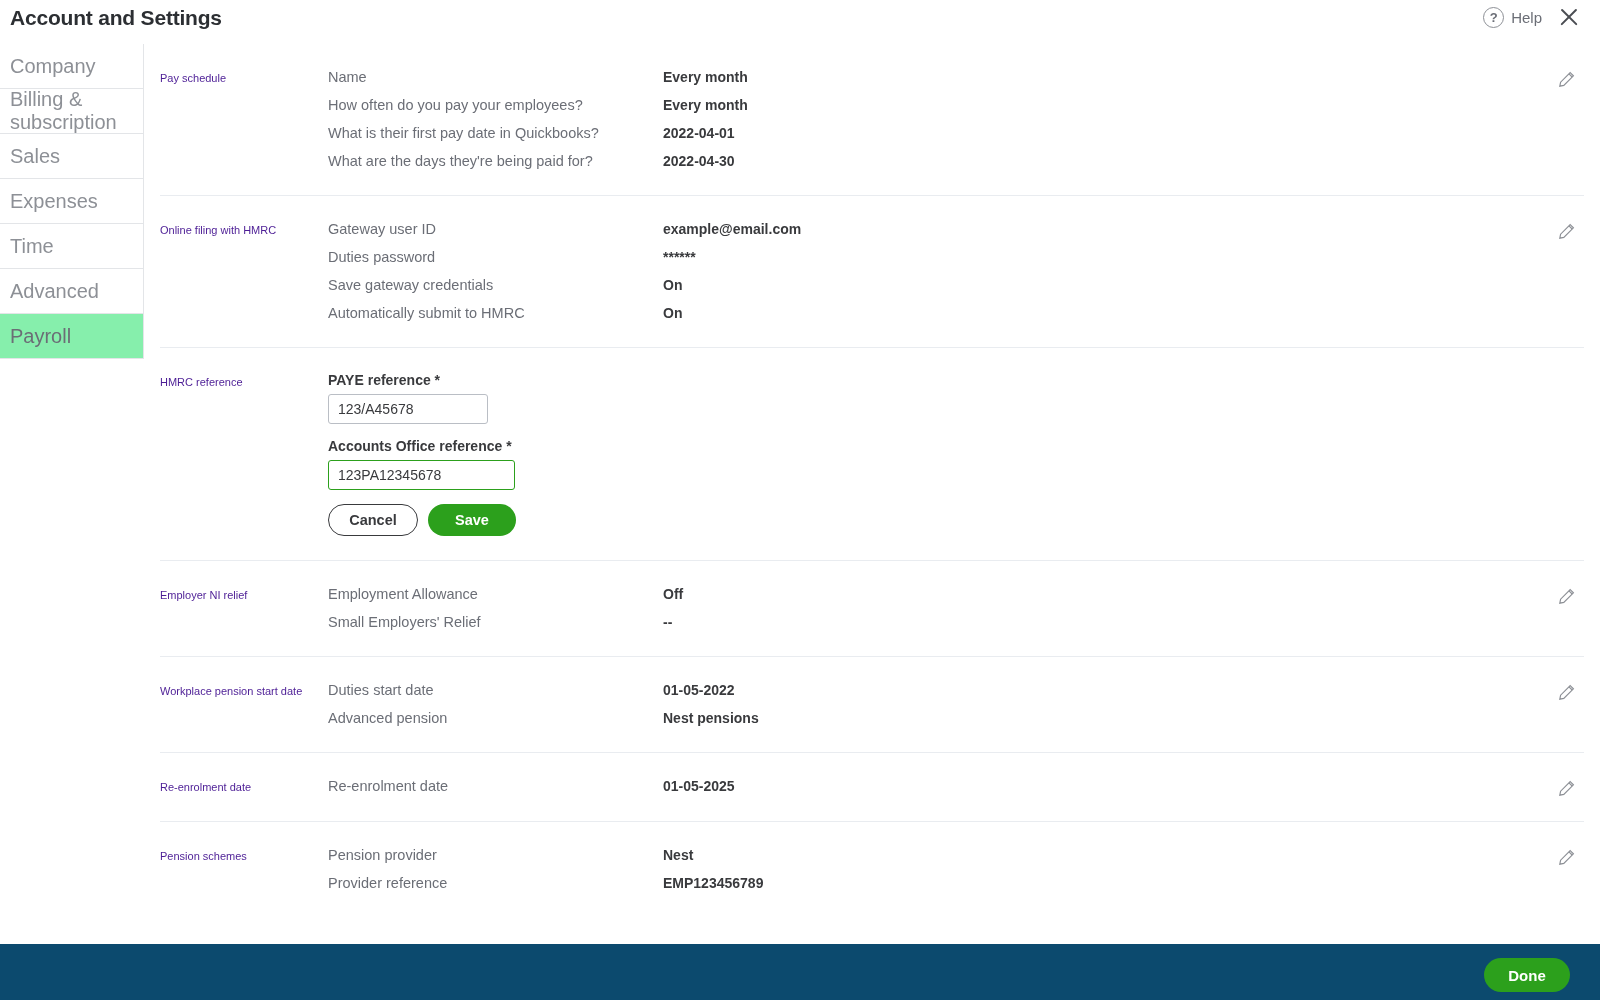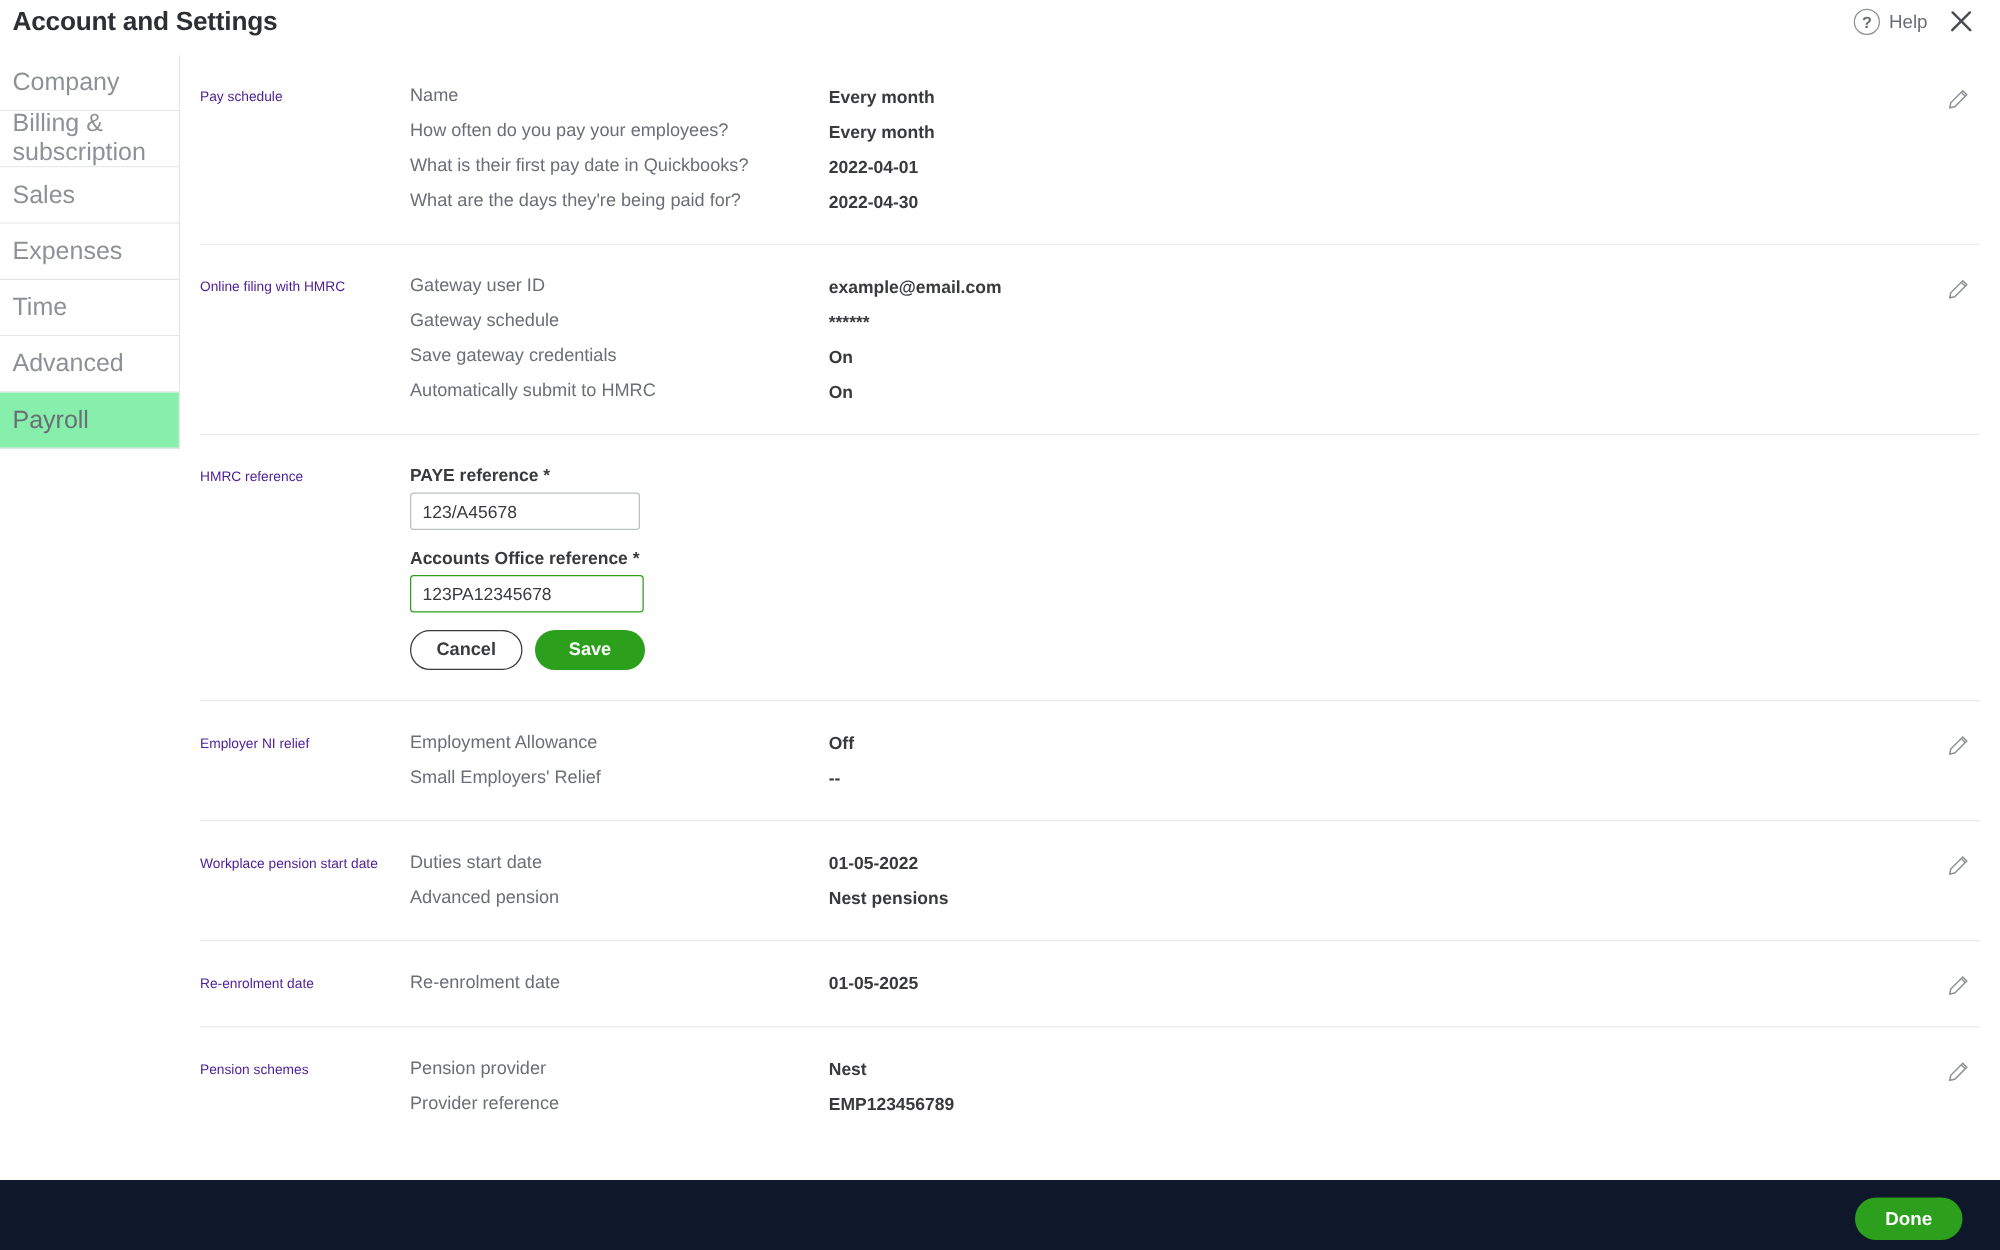--- a/index.html
+++ b/index.html
@@ -180,21 +180,21 @@
   
   .form-block { padding-top: 0; }
   .field-label {
     font-size: 14px;
     font-weight: bold;
     color: #393a3d;
     margin-bottom: 6px;
   }
   .text-input {
     display: block;
-    width: 184px;
+    width: 160px;
     height: 30px;
     border: 1px solid #babec5;
     border-radius: 3px;
     padding: 0 9px;
     font-family: "Liberation Sans", sans-serif;
     font-size: 14px;
     color: #393a3d;
     background: #ffffff;
     outline: none;
     margin-bottom: 14px;
@@ -231,21 +231,21 @@
     min-width: 88px;
   }
 
   
   .footer {
     position: absolute;
     left: 0;
     bottom: 0;
     width: 1600px;
     height: 56px;
-    background: #0f172a;
+    background: #0c4a6e;
   }
   .btn-done {
     position: absolute;
     right: 30px;
     top: 14px;
     height: 34px;
     min-width: 86px;
     border-radius: 17px;
     background: #2ca01c;
     color: #ffffff;
@@ -331,21 +331,21 @@
 
     <div class="section">
       <div class="sec-inner">
         <div class="sec-title">Online filing with HMRC</div>
         <div class="sec-rows">
           <div class="row">
             <div class="row-label">Gateway user ID</div>
             <div class="row-value">example@email.com</div>
           </div>
           <div class="row">
-            <div class="row-label">Gateway schedule</div>
+            <div class="row-label">Duties password</div>
             <div class="row-value">******</div>
           </div>
           <div class="row">
             <div class="row-label">Save gateway credentials</div>
             <div class="row-value">On</div>
           </div>
           <div class="row">
             <div class="row-label">Automatically submit to HMRC</div>
             <div class="row-value">On</div>
           </div>

